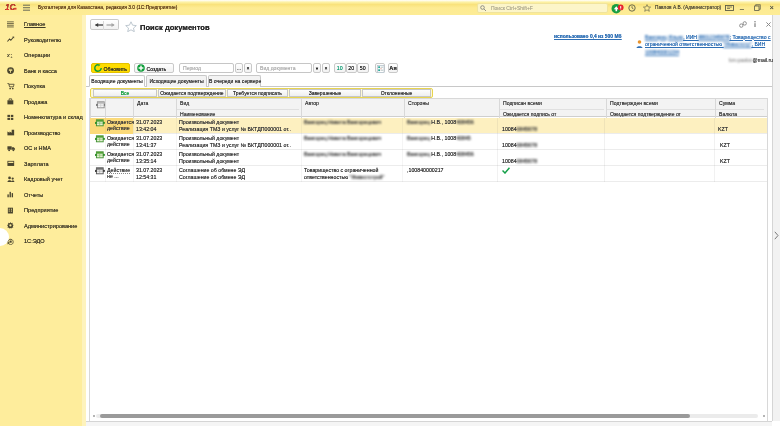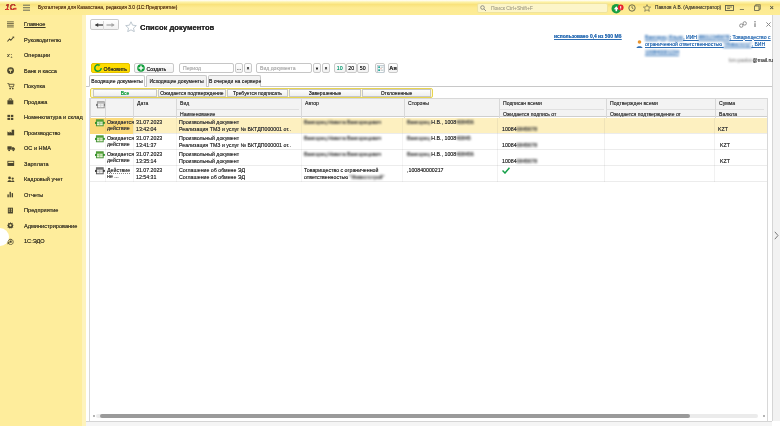--- a/index.html
+++ b/index.html
@@ -295,21 +295,21 @@
   </div>
 <div class="abs navbtn" id="navfwd">
     <svg width="12" height="8" style="position:absolute;left:1px;top:1.2px">
       <line x1="1.5" y1="4" x2="9" y2="4" stroke="#a6a6a6" stroke-width="1.3"></line>
       <path d="M9.7 4 L6.5 1.9 L6.5 6.1 Z" fill="#a6a6a6"></path>
     </svg>
   </div>
 <svg class="abs" id="star1" width="12" height="11">
     <path d="M6 0.8 L7.6 4.2 L11.3 4.6 L8.5 7.1 L9.3 10.7 L6 8.8 L2.7 10.7 L3.5 7.1 L0.7 4.6 L4.4 4.2 Z" fill="none" stroke="#b7c2cb" stroke-width="0.9"></path>
   </svg>
-<div class="abs" id="ftitle">Список документов</div>
+<div class="abs" id="ftitle">Поиск документов</div>
 
 <svg class="abs topico" style="left:738.5px;top:20.5px" width="8" height="7">
     <g fill="none" stroke="#909090" stroke-width="1">
       <circle cx="2.3" cy="4.6" r="1.7"></circle>
       <circle cx="5.7" cy="2.4" r="1.7"></circle>
       <line x1="3.2" y1="4" x2="4.8" y2="3"></line>
     </g>
   </svg>
 <svg class="abs topico" style="left:754px;top:21px" width="2" height="6">
     <rect x="0.3" y="0" width="1.4" height="1.4" fill="#909090"></rect>

